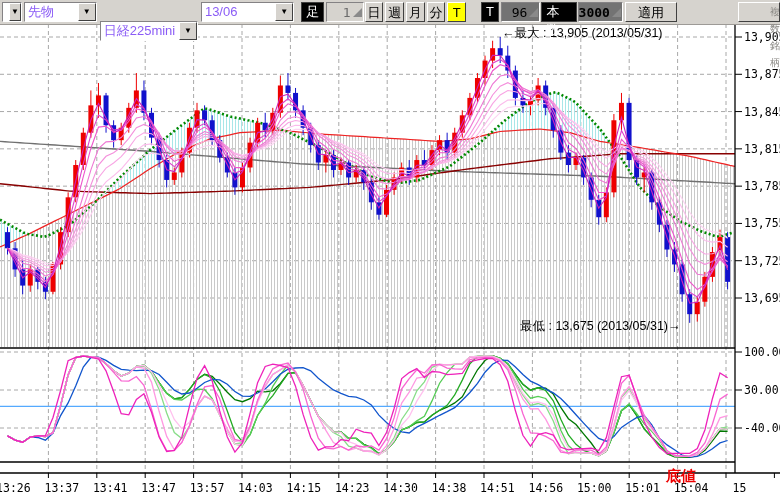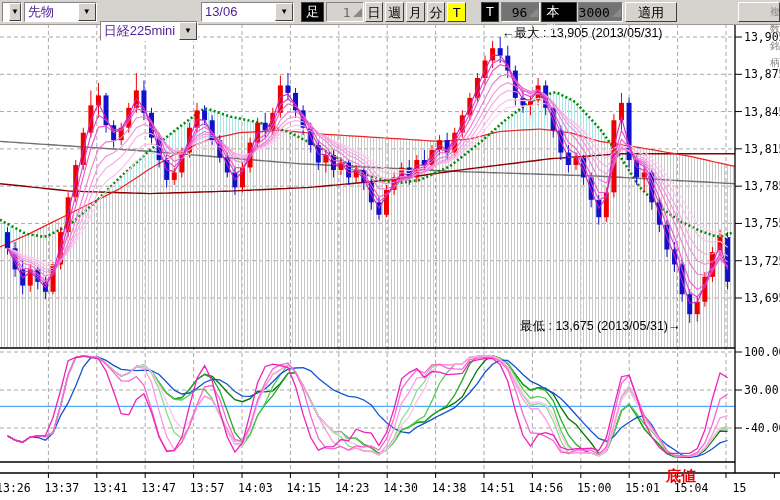--- a/index.html
+++ b/index.html
@@ -3,21 +3,21 @@
 <meta charset="utf-8">
 <style>
   html,body{margin:0;padding:0;}
   body{width:780px;height:500px;overflow:hidden;position:relative;background:#d6d3ce;
        font-family:"Liberation Sans", sans-serif;}
   
   .toolbar{position:absolute;left:0;top:0;width:780px;height:24px;background:#d6d3ce;
            display:flex;align-items:center;z-index:5;border-bottom:1px solid #9d9a96;}
   .combo{display:flex;align-items:stretch;height:20px;background:#fff;
          border:1px solid;border-color:#848284 #fff #fff #848284;box-sizing:border-box;}
-  .cfield{flex:1;font-size:13px;line-height:18px;padding:0 3px;white-space:nowrap;overflow:hidden;color:#4c1d95;}
+  .cfield{flex:1;font-size:13px;line-height:18px;padding:0 3px;white-space:nowrap;overflow:hidden;color:#8b5cf6;}
   .cbtn{width:16px;background:#d6d3ce;border:1px solid;border-color:#fff #404040 #404040 #fff;
         font-size:8px;line-height:16px;text-align:center;color:#000;}
   .blabel{display:inline-block;height:18px;line-height:18px;background:#000;color:#fff;
           font-size:13px;padding:0 4px;border:1px solid #404040;box-sizing:content-box;}
   .tinput{display:flex;align-items:center;justify-content:flex-end;height:20px;background:#737373;
           border:1px solid;border-color:#848284 #fff #fff #848284;box-sizing:border-box;
           font-size:13px;padding:0 1px 0 3px;font-family:"DejaVu Sans Mono",monospace;}
   .tinput.disabled{background:#d6d3ce;color:#6b6b6b;}
   .spin{width:0;height:0;border-left:9px solid transparent;border-bottom:9px solid #8a8a8a;margin-left:2px;}
   .tbtn{height:20px;background:#d6d3ce;border:1px solid;border-color:#fff #404040 #404040 #fff;
@@ -58,21 +58,21 @@
   <button class="tbtn" style="width:19px;margin-left:2px;">週</button>
   <button class="tbtn" style="width:19px;margin-left:2px;">月</button>
   <button class="tbtn" style="width:19px;margin-left:2px;">分</button>
   <button class="tbtn active" style="width:19px;margin-left:2px;">T</button>
   <span class="blabel" style="margin-left:15px;">T</span>
   <span class="tinput" style="width:40px;margin-left:2px;">
     <span>96</span>
     <span class="spin"></span>
   </span>
   <span class="blabel" style="margin-left:1px;">本数</span>
-  <span class="tinput" style="width:45px;margin-left:1px;">
+  <span class="tinput" style="width:45px;margin-left:1px;font-weight:bold;">
     <span>3000</span>
     <span class="spin"></span>
   </span>
   <button class="tbtn" style="width:53px;margin-left:2px;">適用</button>
   <button class="tbtn disabled" style="width:42px;margin-left:61px;">複数銘柄</button>
 </div>
 
 <svg id="chart-svg" width="780" height="476" viewBox="0 24 780 476">
     <rect x="0" y="24" width="780" height="476" fill="#fff"></rect>
     <defs>

